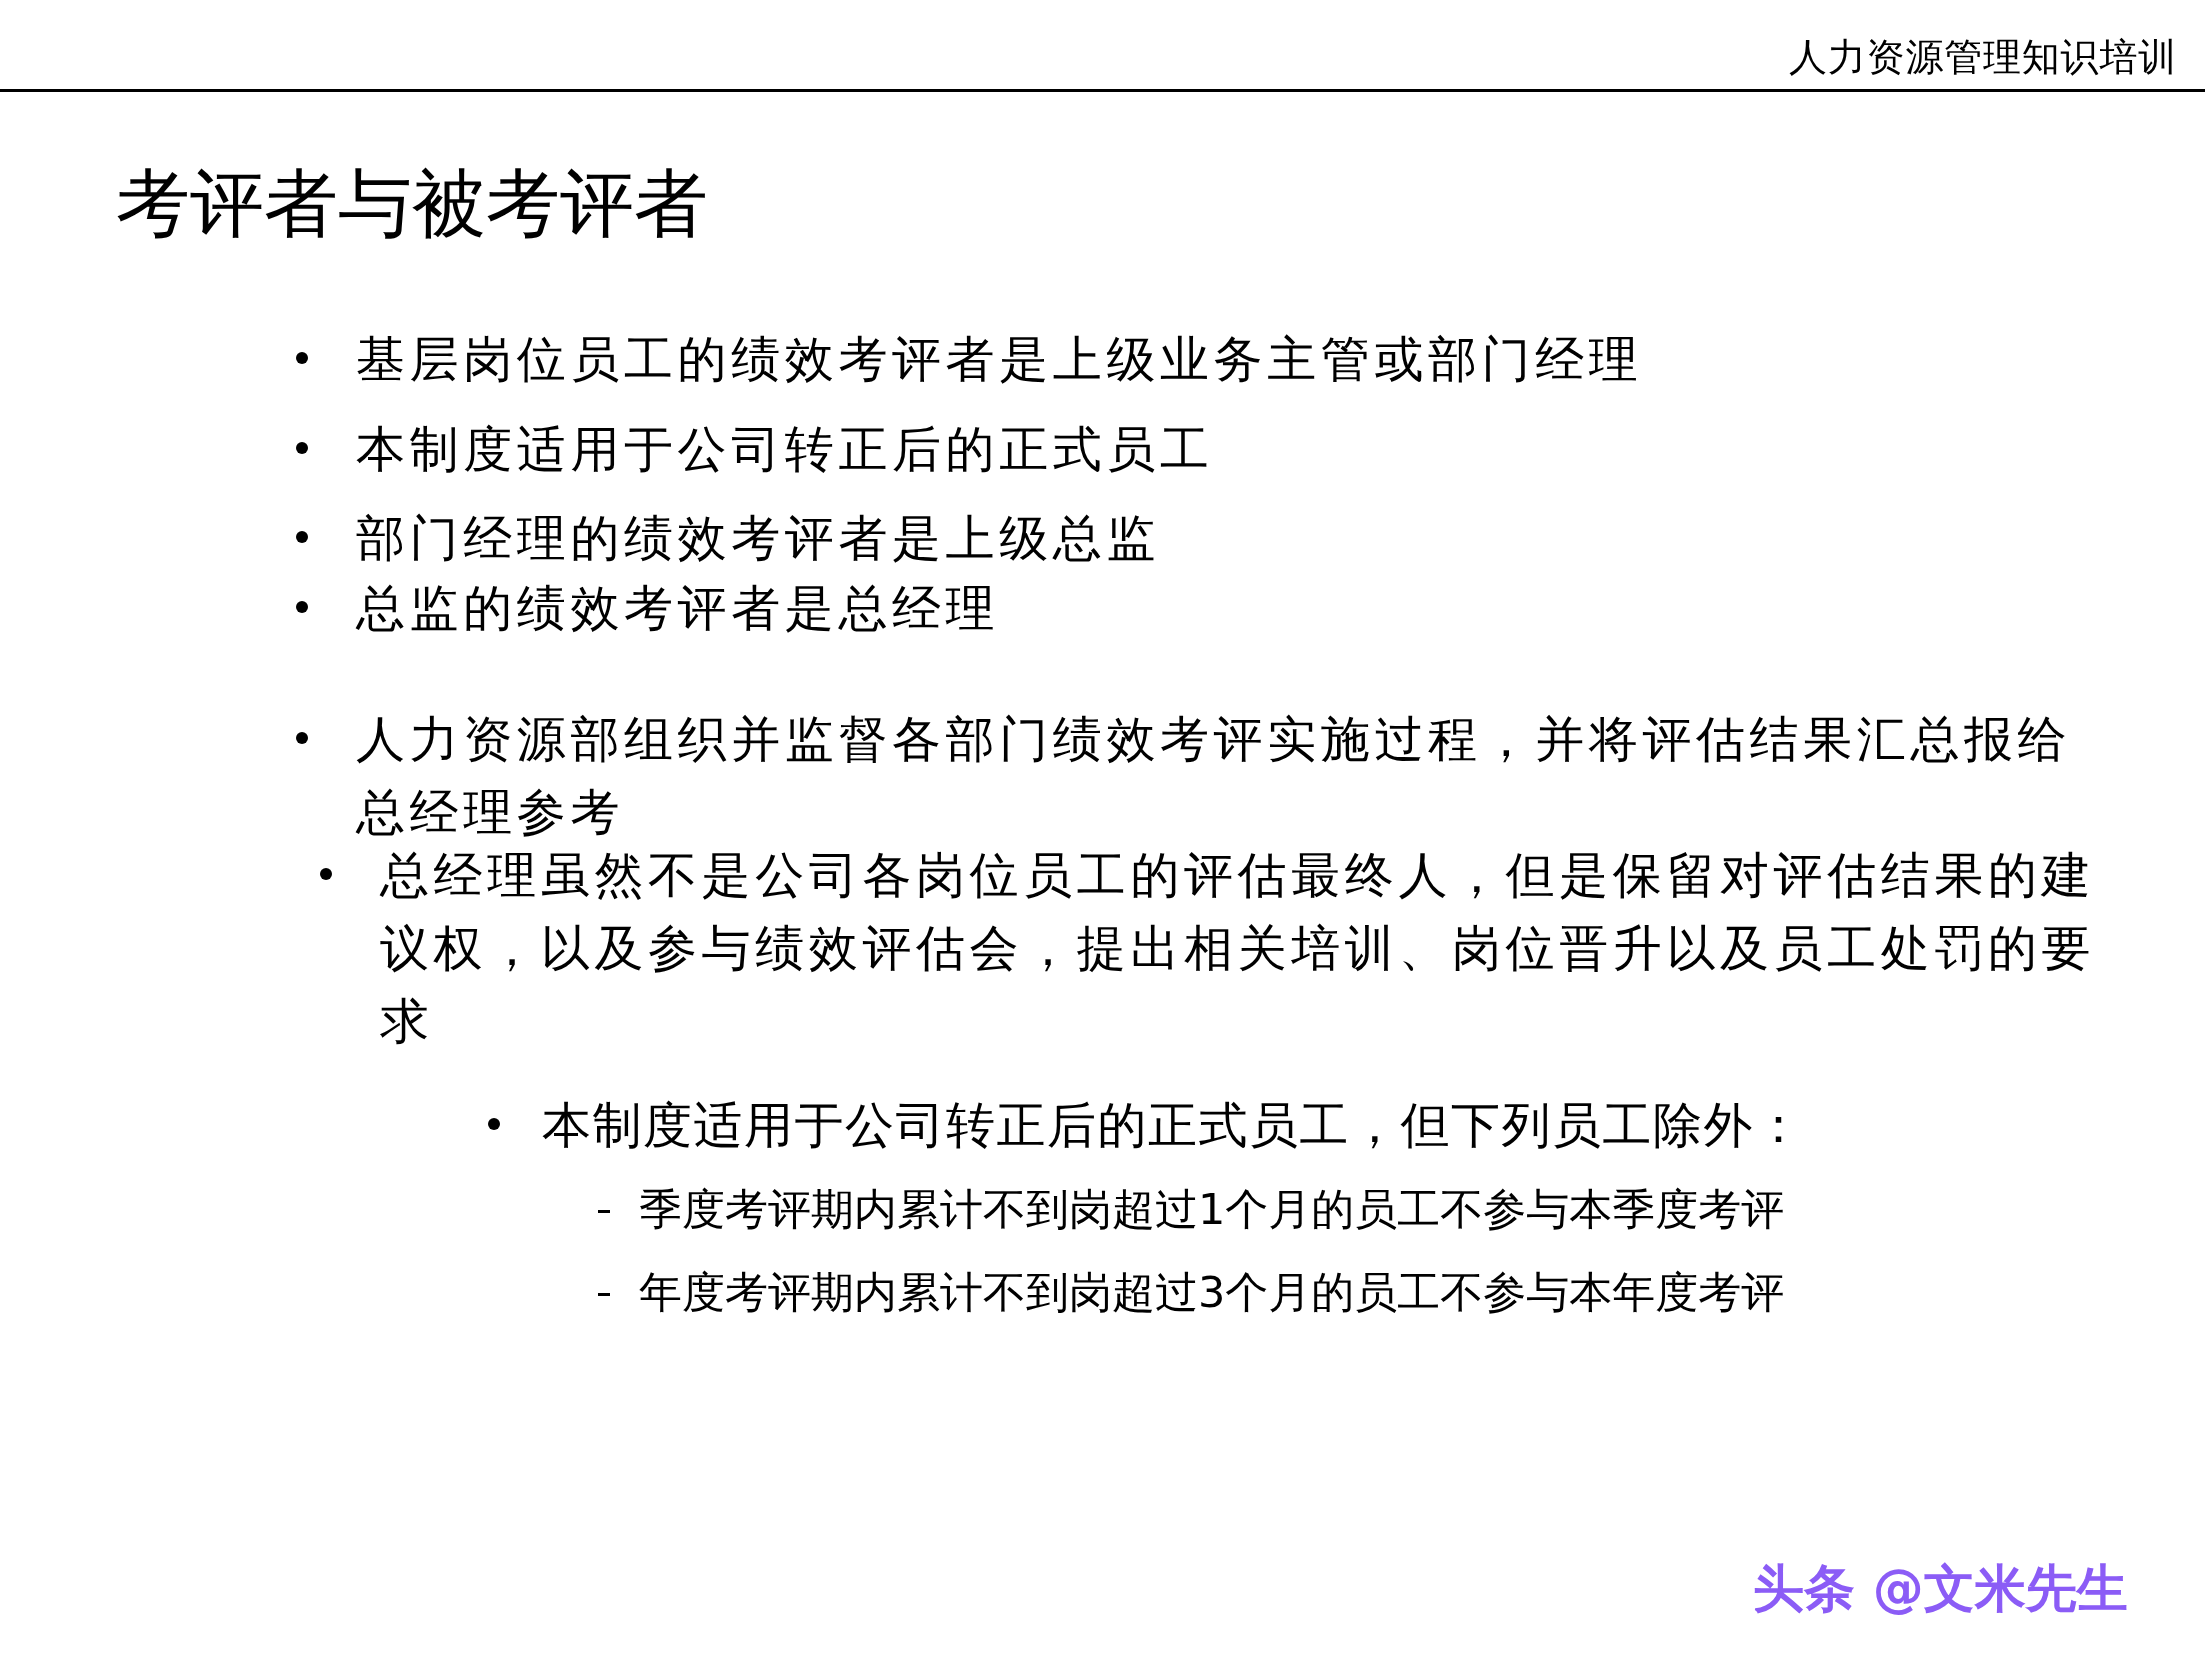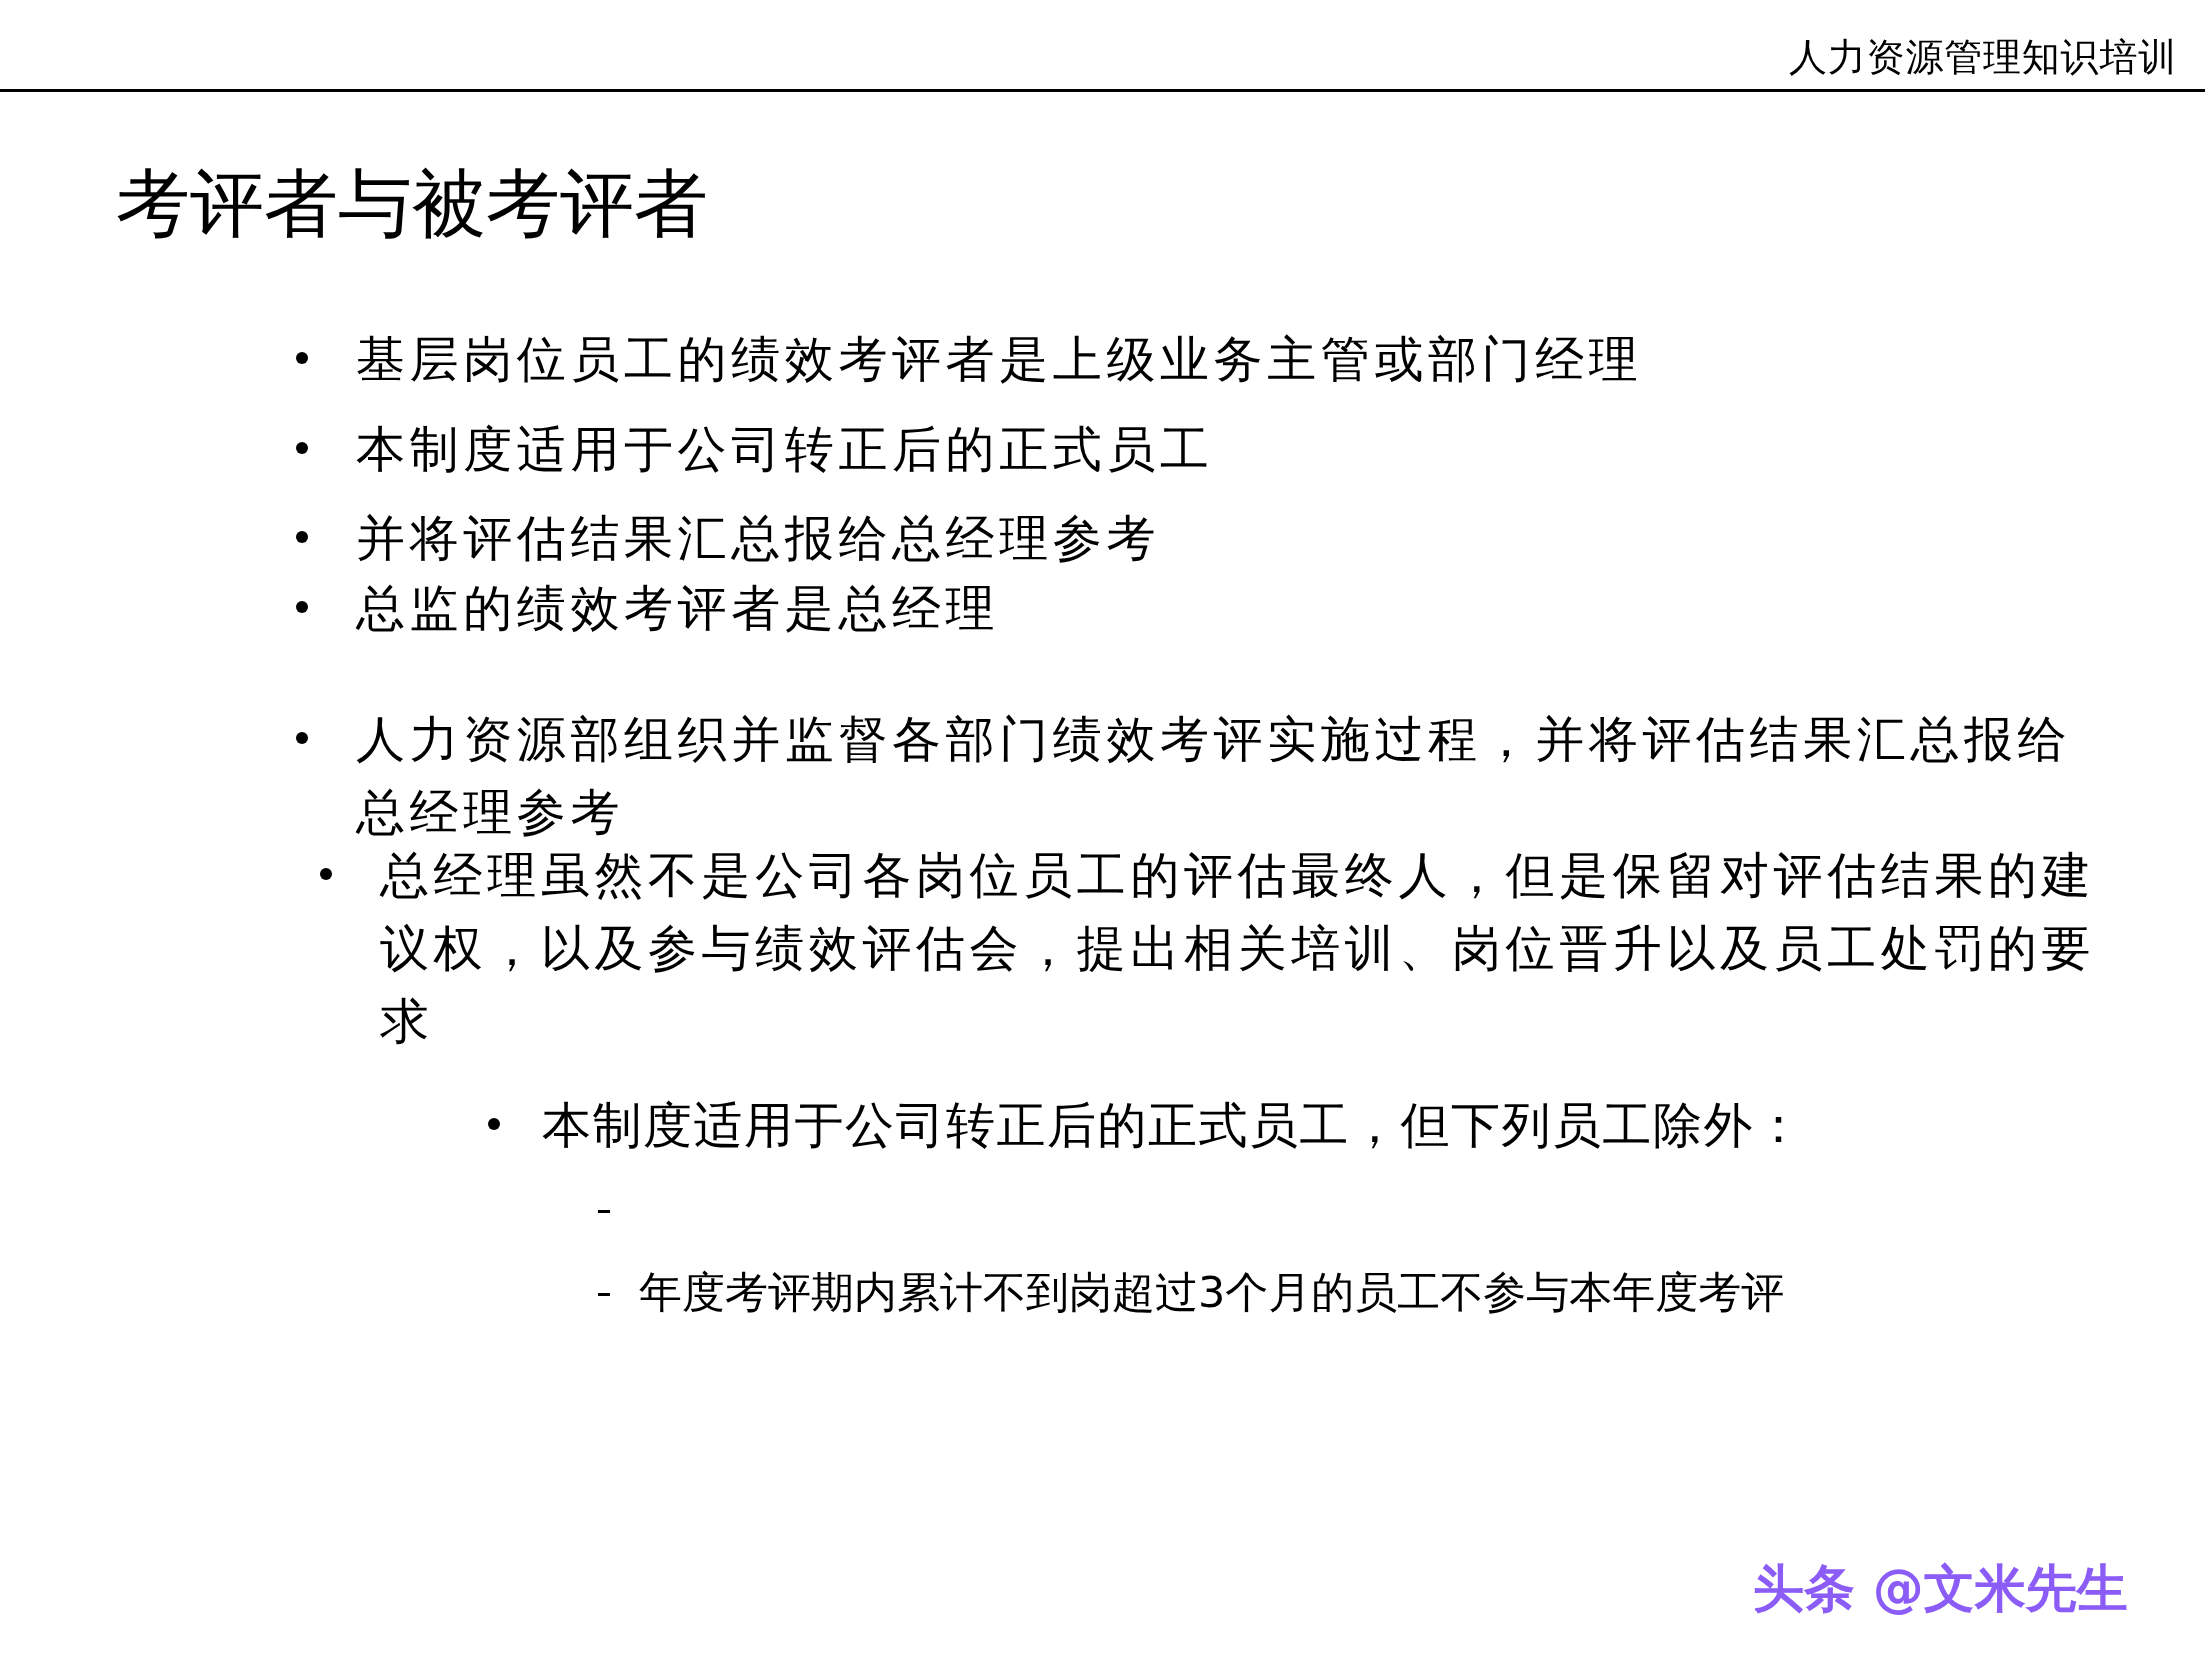--- a/index.html
+++ b/index.html
@@ -58,21 +58,21 @@
   <div class="item" style="top:323px;">
     <span class="dot"></span>
     <span>基层岗位员工的绩效考评者是上级业务主管或部门经理</span>
   </div>
   <div class="item" style="top:413px;">
     <span class="dot"></span>
     <span>本制度适用于公司转正后的正式员工</span>
   </div>
   <div class="item" style="top:502px;">
     <span class="dot"></span>
-    <span>并将评估结果汇总报给总经理参考</span>
+    <span>部门经理的绩效考评者是上级总监</span>
   </div>
   <div class="item" style="top:572px;">
     <span class="dot"></span>
     <span>总监的绩效考评者是总经理</span>
   </div>
   <div class="item" style="top:703px;">
     <span class="dot"></span>
     <span>人力资源部组织并监督各部门绩效考评实施过程，并将评估结果汇总报给总经理参考</span>
   </div>
   <div class="item" style="top:839px;margin-left:24px;">
@@ -80,20 +80,21 @@
     <span>总经理虽然不是公司各岗位员工的评估最终人，但是保留对评估结果的建议权，以及参与绩效评估会，提出相关培训、岗位晋升以及员工处罚的要求</span>
   </div>
 
   <div class="sub" style="top:1089px;">
     <span class="dot"></span>
     <span>本制度适用于公司转正后的正式员工，但下列员工除外：</span>
   </div>
 
   <div class="dash" style="top:1173px;">
     <span class="mark"></span>
+    <span>季度考评期内累计不到岗超过1个月的员工不参与本季度考评</span>
   </div>
   <div class="dash" style="top:1256px;">
     <span class="mark"></span>
     <span>年度考评期内累计不到岗超过3个月的员工不参与本年度考评</span>
   </div>
 </div>
 
 <div class="watermark">头条 @文米先生</div>
 
 

